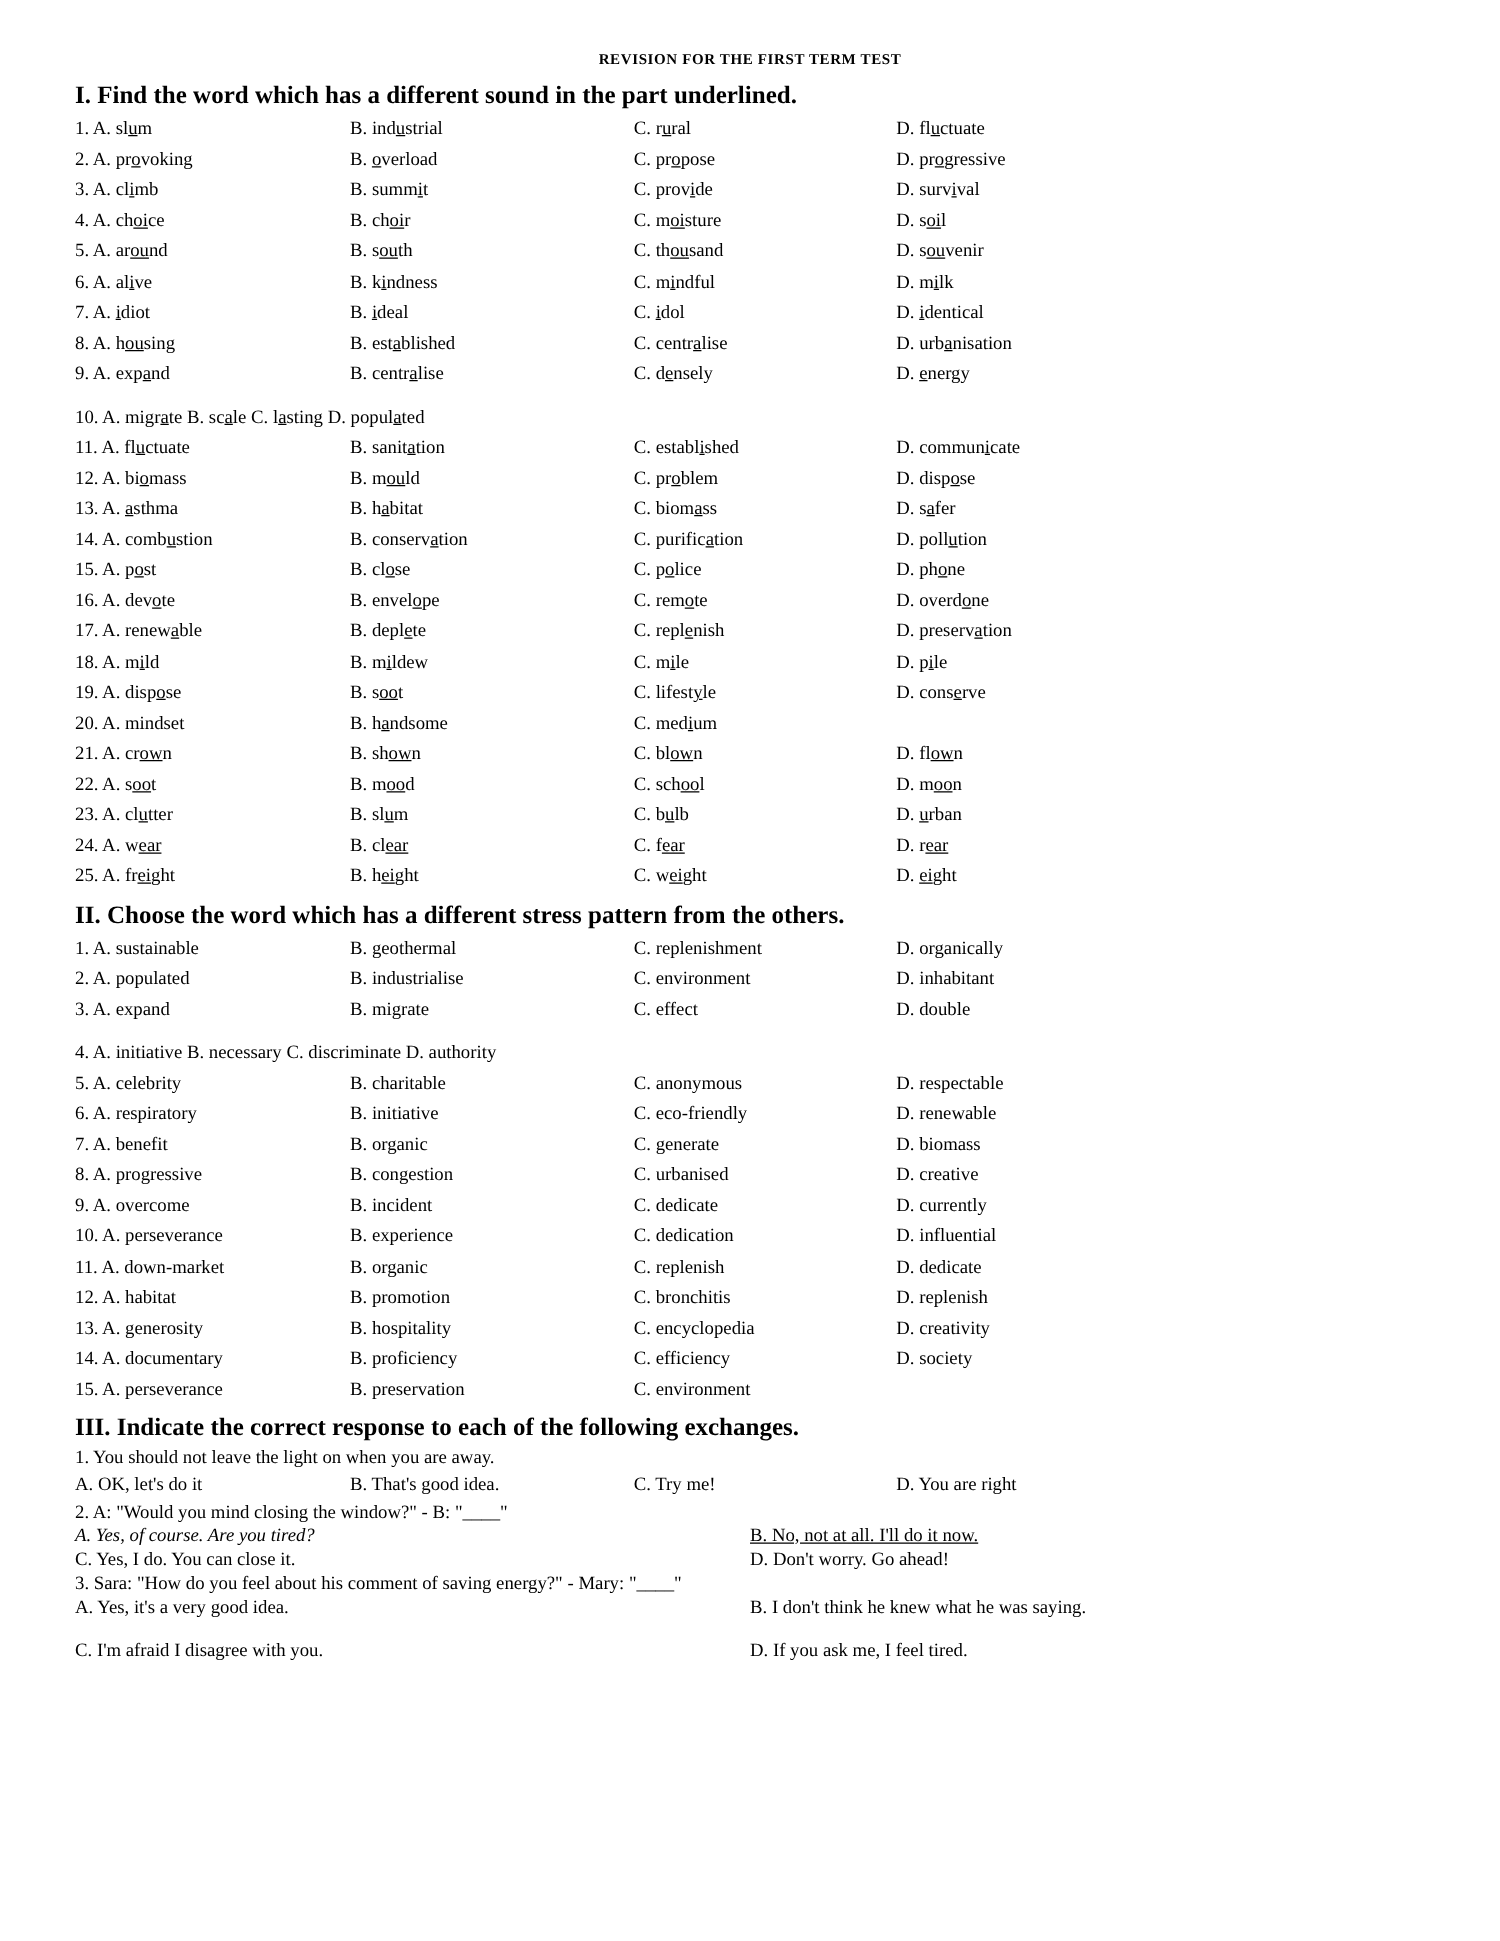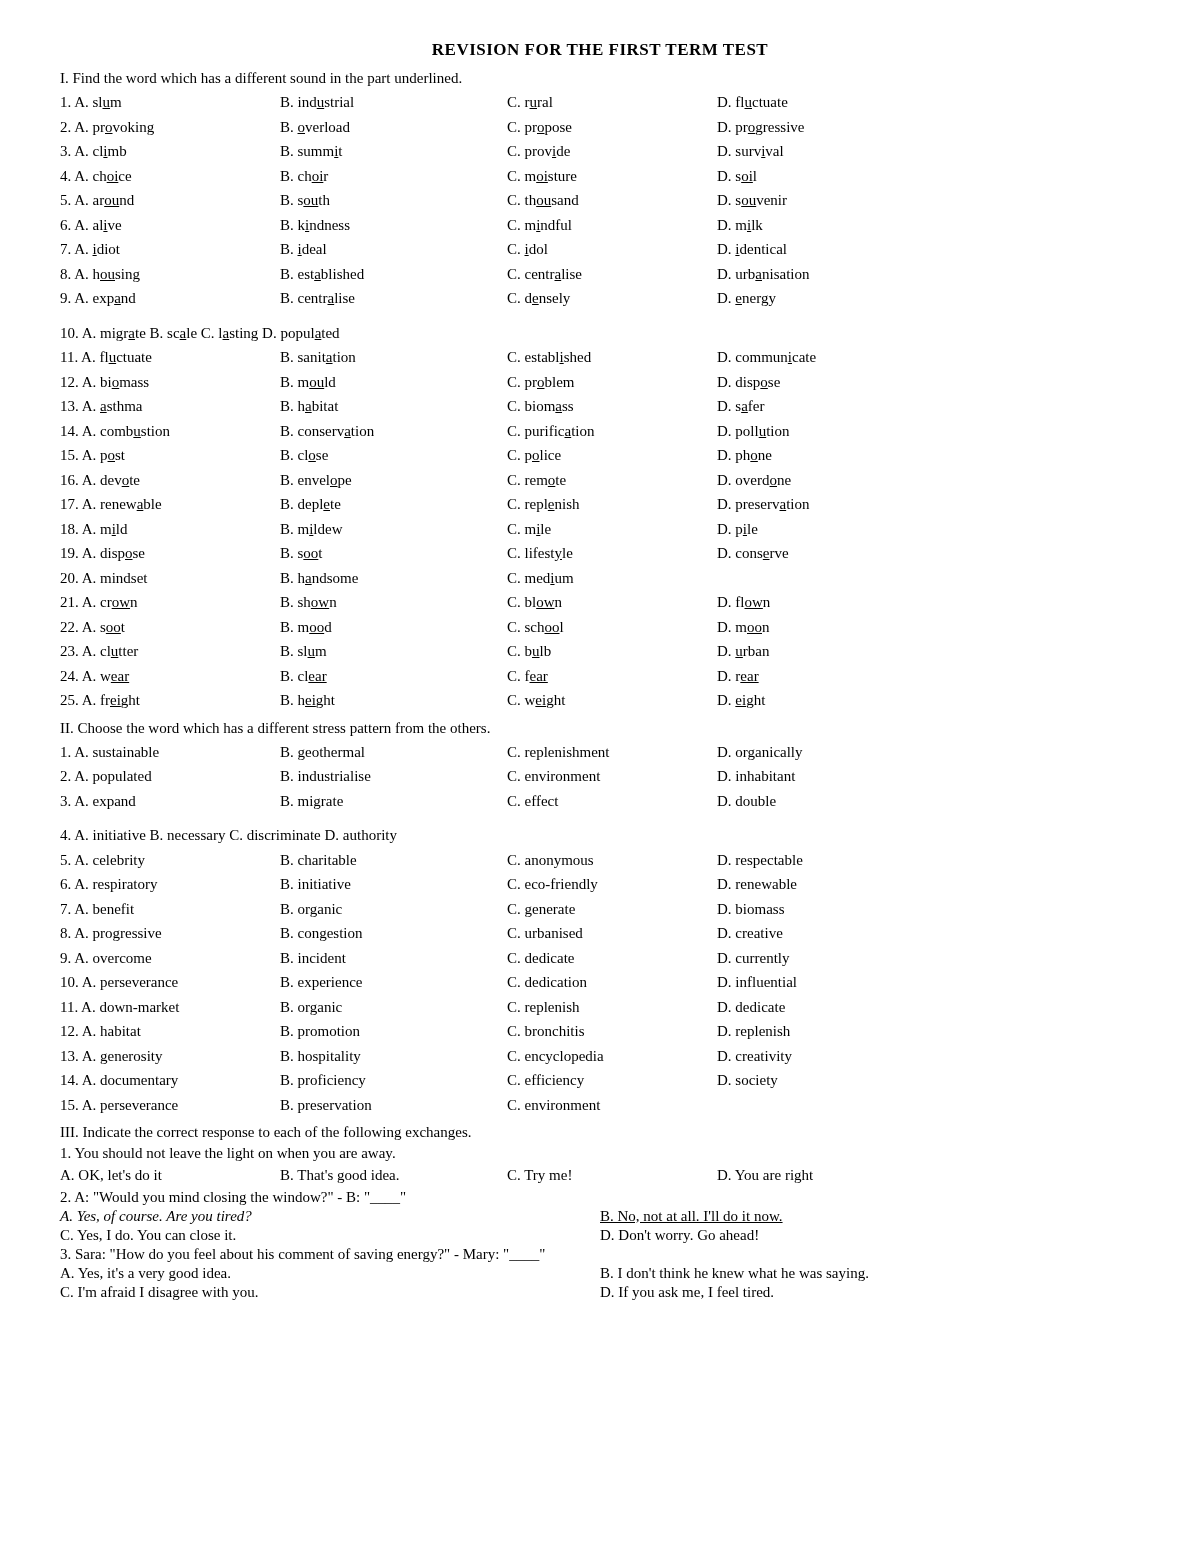--- a/index.html
+++ b/index.html
@@ -8,29 +8,29 @@
       font-family: "Times New Roman", Times, serif;
       font-size: 15px;
       color: #000;
       padding: 40px 60px;
       width: 1200px;
       min-height: 1553px;
     }
     .page-title {
       text-align: center;
       font-weight: bold;
-      font-size: 17px;
+      font-size: 12px;
       margin-bottom: 8px;
       letter-spacing: 0.5px;
     }
     .section-header {
-      font-weight: normal;
+      font-weight: bold;
       margin-bottom: 4px;
       margin-top: 10px;
-      font-size: 15px;
+      font-size: 20px;
     }
     .q-row-4col {
       display: flex;
       margin-bottom: 2px;
       line-height: 1.5;
     }
     .col-a { width: 220px; flex-shrink: 0; }
     .col-b { width: 210px; flex-shrink: 0; }
     .col-c { width: 210px; flex-shrink: 0; margin-left: 17px; }
     .col-d { flex: 1; }
@@ -299,21 +299,21 @@
     <div style="flex:1;font-style:italic;">A. Yes, of course. Are you tired?</div>
     <div style="flex:1;text-decoration:underline;">B. No, not at all. I'll do it now.</div>
   </div>
   <div style="display:flex; margin-bottom:2px;">
     <div style="flex:1;">C. Yes, I do. You can close it.</div>
     <div style="flex:1;">D. Don't worry. Go ahead!</div>
   </div>
 </div>
     <div>
   <div style="margin-bottom:2px;">3. Sara: "How do you feel about his comment of saving energy?" - Mary: "____"</div>
-  <div style="display:flex; margin-bottom:2px;align-items:flex-end;">
+  <div style="display:flex; margin-bottom:18px;align-items:flex-end;">
     <div style="flex:1;">A. Yes, it's a very good idea.</div>
     <div style="flex:1;">B. I don't think he knew what he was saying.</div>
   </div>
   <div style="display:flex; margin-bottom:2px;">
     <div style="flex:1;">C. I'm afraid I disagree with you.</div>
     <div style="flex:1;">D. If you ask me, I feel tired.</div>
   </div>
 </div>
   </div>
 

